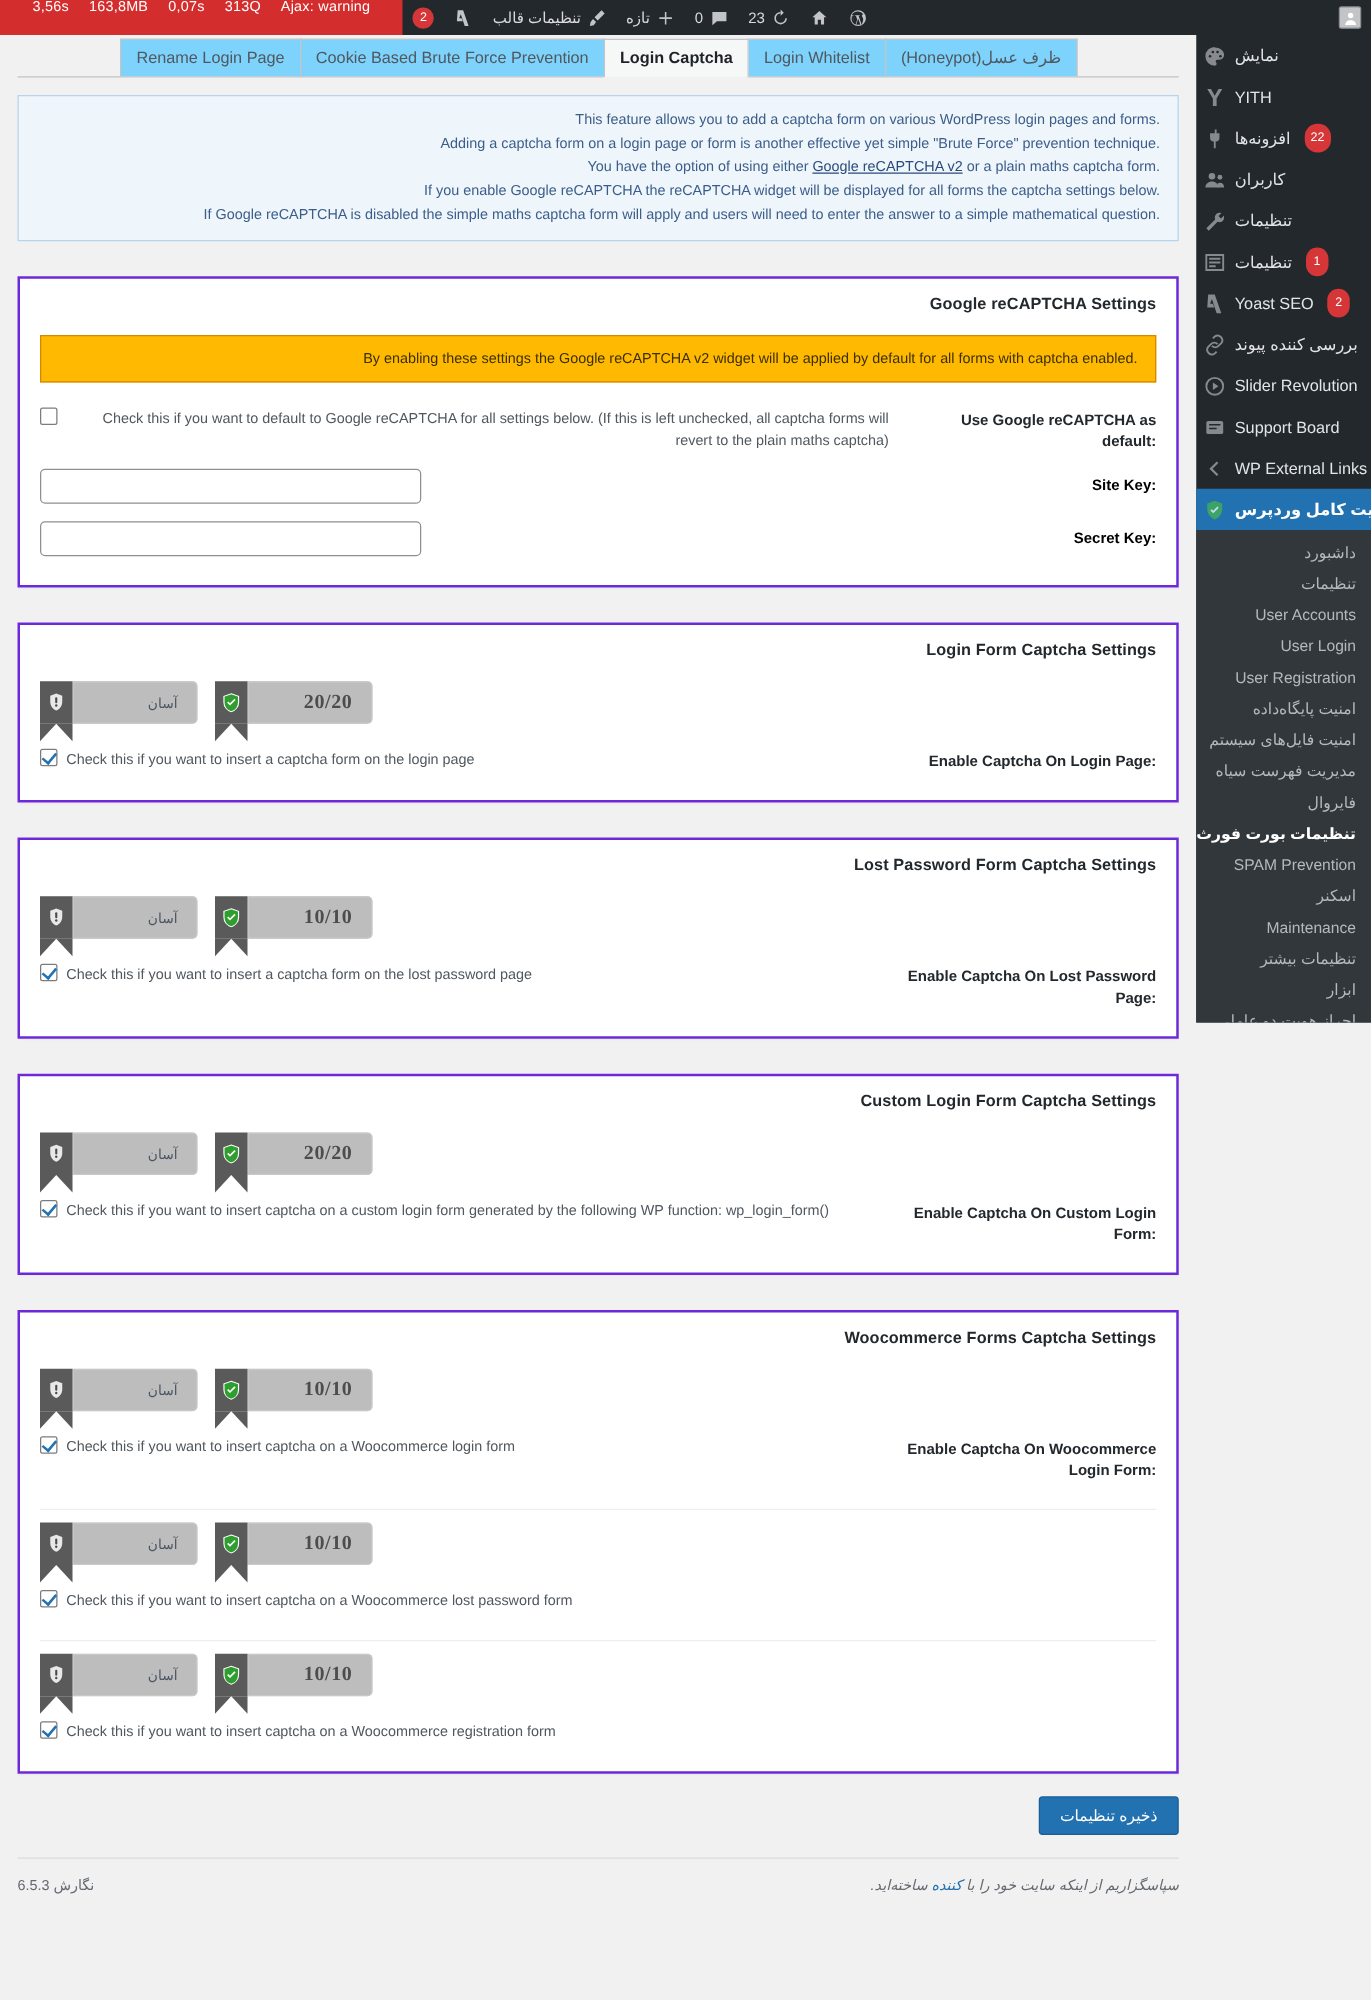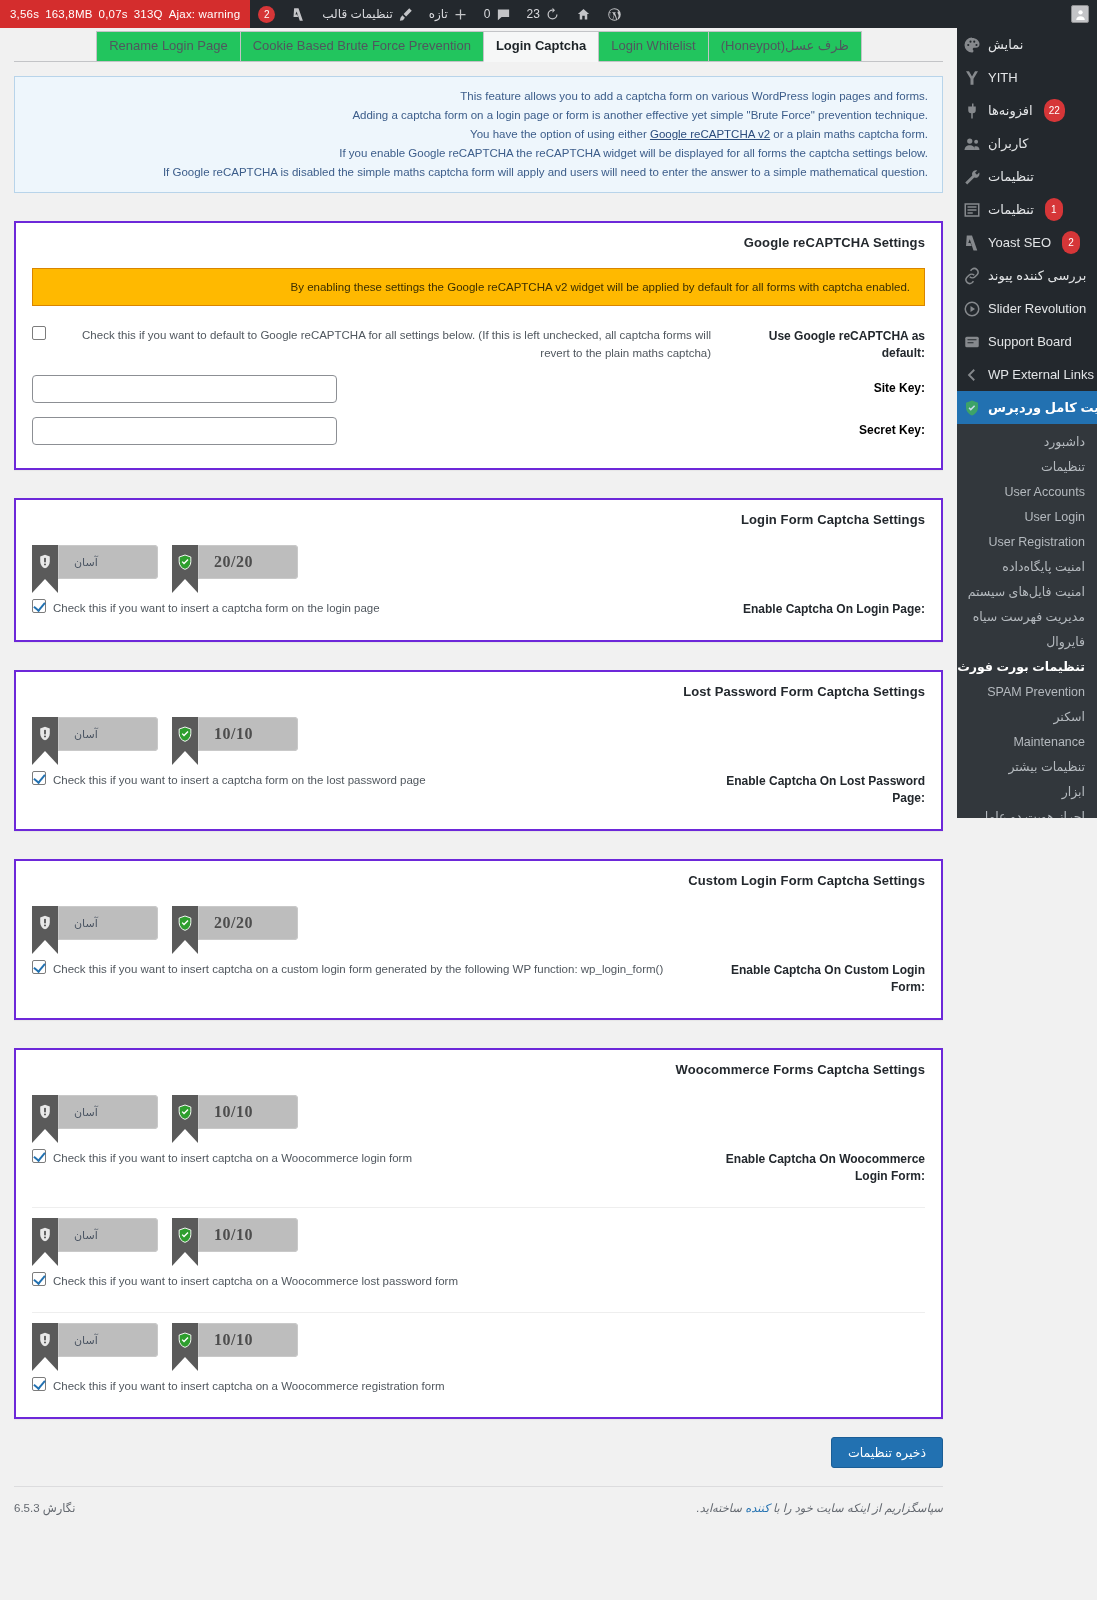--- a/index.html
+++ b/index.html
@@ -19,22 +19,22 @@
   .ab-left { display:flex; align-items:center; height:28px; padding-left:6px; }
   .ab-avatar {
     width: 18px; height: 18px; margin: 0 8px;
     background: #c3c4c7; border: 1px solid #8b8d8f; border-radius: 2px;
     display:flex; align-items:center; justify-content:center;
   }
   .ab-avatar svg { display:block; }
   .ab-spacer { flex: 1 1 auto; }
   .ab-right { display:flex; align-items:center; height:28px; direction: ltr; }
   .ab-qm {
-    background: #d42d2d; color:#fff; height:28px; display:flex; align-items:center;
-    padding: 0 10px; gap: 6px; font-size: 11.5px; letter-spacing: .2px;
+    background: #d42d2d; color:#fff; height:28px; display:flex; align-items:flex-start;
+    padding: 0 26px; gap: 16px; font-size: 11.5px; letter-spacing: .2px;
   }
   .ab-item {
     display:flex; align-items:center; gap:5px; height:28px; padding:0 8px;
     color:#d9dade; font-size:12px; white-space: nowrap;
   }
   .ab-badge {
     background:#d63638; color:#fff; border-radius:10px; min-width:17px; height:17px;
     display:inline-flex; align-items:center; justify-content:center; font-size:10px;
     padding: 0 5px;
   }
@@ -80,21 +80,21 @@
     width: 957px; padding: 0 14px 0 14px;
   }
 
   
   .nav-tabs {
     display:flex; justify-content:center; align-items:flex-end;
     height: 32px; margin-top: 2px; padding-top: 0;
     border-bottom: 1px solid #c3c4c7; gap:0;
   }
   .nav-tab {
-    background:#22c55e; border:1px solid #c3c4c7; border-bottom:none;
+    background:#7dd3fc; border:1px solid #c3c4c7; border-bottom:none;
     padding: 6px 12px 7px 12px; font-size:13px; color:#50575e;
     margin-right:-1px; line-height:16px; white-space:nowrap;
   }
   .nav-tab.active { background:#f6f7f7; color:#1d2327; font-weight:600; border-bottom:1px solid #f6f7f7; margin-bottom:-1px;}
 
   
   .infobox {
     margin-top: 14px; background:#eef6fc; border:1px solid #b8d4ea;
     padding: 10px 14px; font-size:11.5px; color:#3c5d8a; line-height:19px;
     text-align: right; direction: rtl;
@@ -154,21 +154,21 @@
     display:flex; align-items:center; justify-content:center;
   }
   .ribbon .tail::after{
     content:""; position:absolute; bottom:-14px; left:0; width:0; height:0;
     border-left:13px solid #5a5a5a; border-right:13px solid #5a5a5a;
     border-bottom:14px solid transparent;
   }
   .ribbon .tail svg { position:relative; z-index:2; display:block; }
   .ribbon .plate {
     background:#bdbdbd; height:34px; min-width:100px; display:flex;
-    align-items:center; justify-content:flex-end; padding: 0 16px;
+    align-items:center; justify-content:flex-start; padding: 0 16px;
     border-radius: 0 4px 4px 0; box-shadow: inset 0 0 0 1px #c9c9c9;
   }
   .ribbon .plate .score {
     font-family:"Liberation Serif","DejaVu Serif",serif; font-weight:700;
     font-size:16px; color:#4d4d4d; letter-spacing:.5px;
   }
   .ribbon .plate .lvl { font-size:11px; color:#4b5563; }
 
   .hr-light { height:1px; background:#eee; margin: 16px 0 0 0; }
 

